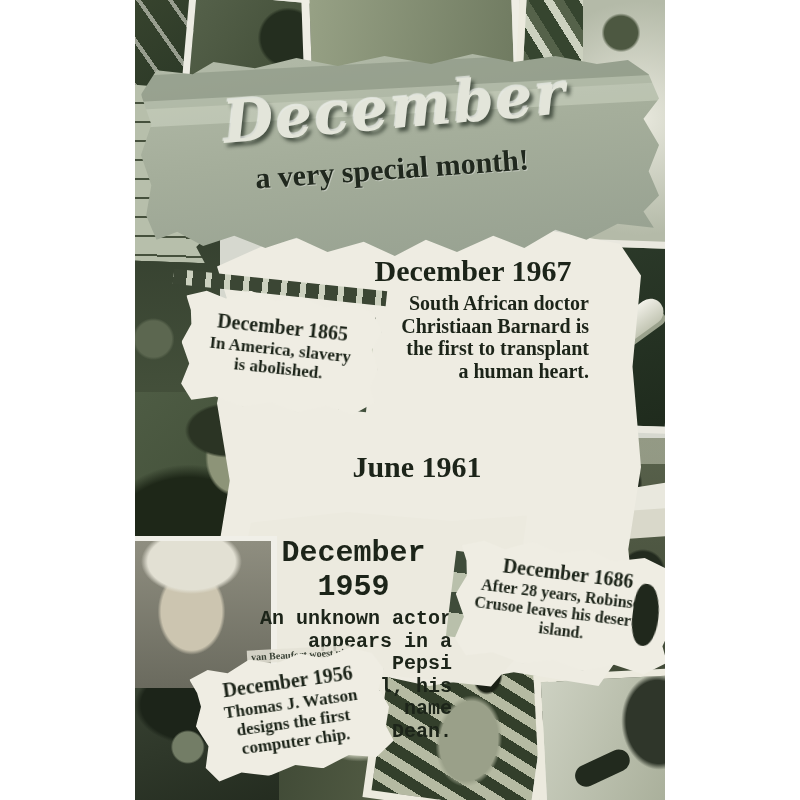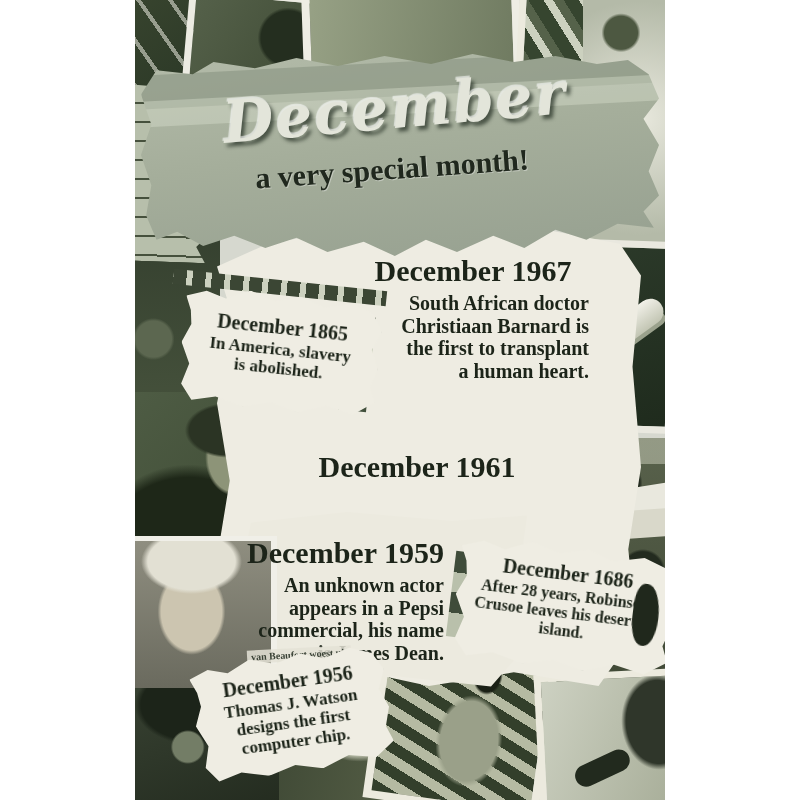--- a/index.html
+++ b/index.html
@@ -124,21 +124,21 @@
     font-weight:700;font-size:30px;color:#20281e;transform:rotate(-4deg);
     text-shadow:1px 1px 0 rgba(255,255,255,.35);}
 
   
   .fact{text-align:center;color:#1c2419;}
   .fact h3{position:static;margin:0 0 2px 0;font-size:30px;font-weight:700;}
   .fact p{position:static;margin:4px;font-size:20px;line-height:1.13;font-weight:700;white-space:pre-line;text-align:right;}
   .f1967{left:218px;top:254px;width:240px;}
   .f1964{left:200px;top:366px;width:262px;}
   .f1961{left:132px;top:450px;width:300px;}
-  .f1959{left:108px;top:536px;width:205px;}
+  .f1959{left:116px;top:536px;width:205px;font-family:Liberation Mono, monospace;}
 
   .note{background:#efede3;text-align:center;color:#1c2419;
     clip-path:polygon(3% 22%,0% 10%,10% 4%,20% 9%,32% 0%,45% 7%,58% 1%,70% 8%,84% 2%,95% 9%,100% 24%,96% 40%,100% 56%,97% 72%,100% 85%,90% 97%,76% 92%,62% 100%,48% 94%,34% 100%,20% 94%,8% 99%,2% 86%,5% 68%,0% 50%,4% 34%);
     filter:drop-shadow(2px 4px 4px rgba(45,55,45,.45));}
   .note h3{position:static;margin:0 0 1px 0;font-size:20px;font-weight:700;}
   .note p{position:static;margin:0;font-size:17px;line-height:1.12;font-weight:700;white-space:pre-line;}
   .n1865{left:46px;top:294px;width:198px;height:116px;padding-top:22px;transform:rotate(6deg);box-sizing:border-box;}
   .n1686{left:320px;top:546px;width:218px;height:122px;padding-top:16px;transform:rotate(7deg);box-sizing:border-box;}
   .n1686 p{font-size:16px;}
   .n1956{left:60px;top:654px;width:194px;height:118px;padding-top:16px;transform:rotate(-8deg);box-sizing:border-box;}
@@ -200,21 +200,21 @@
     <div class="fact f1967">
       <h3>December 1967</h3>
       <p>South African doctor
 Christiaan Barnard is
 the first to transplant
 a human heart.</p>
     </div>
     <div class="fact f1964">
     </div>
     <div class="fact f1961">
-      <h3>December 1961</h3>
+      <h3>June 1961</h3>
     </div>
     <div class="fact f1959">
       <h3>December 1959</h3>
       <p>An unknown actor
 appears in a Pepsi
 commercial, his name
 is James Dean.</p>
     </div>
 
     <div class="frag frag-einstein">van Beaufort woest uit</div>

